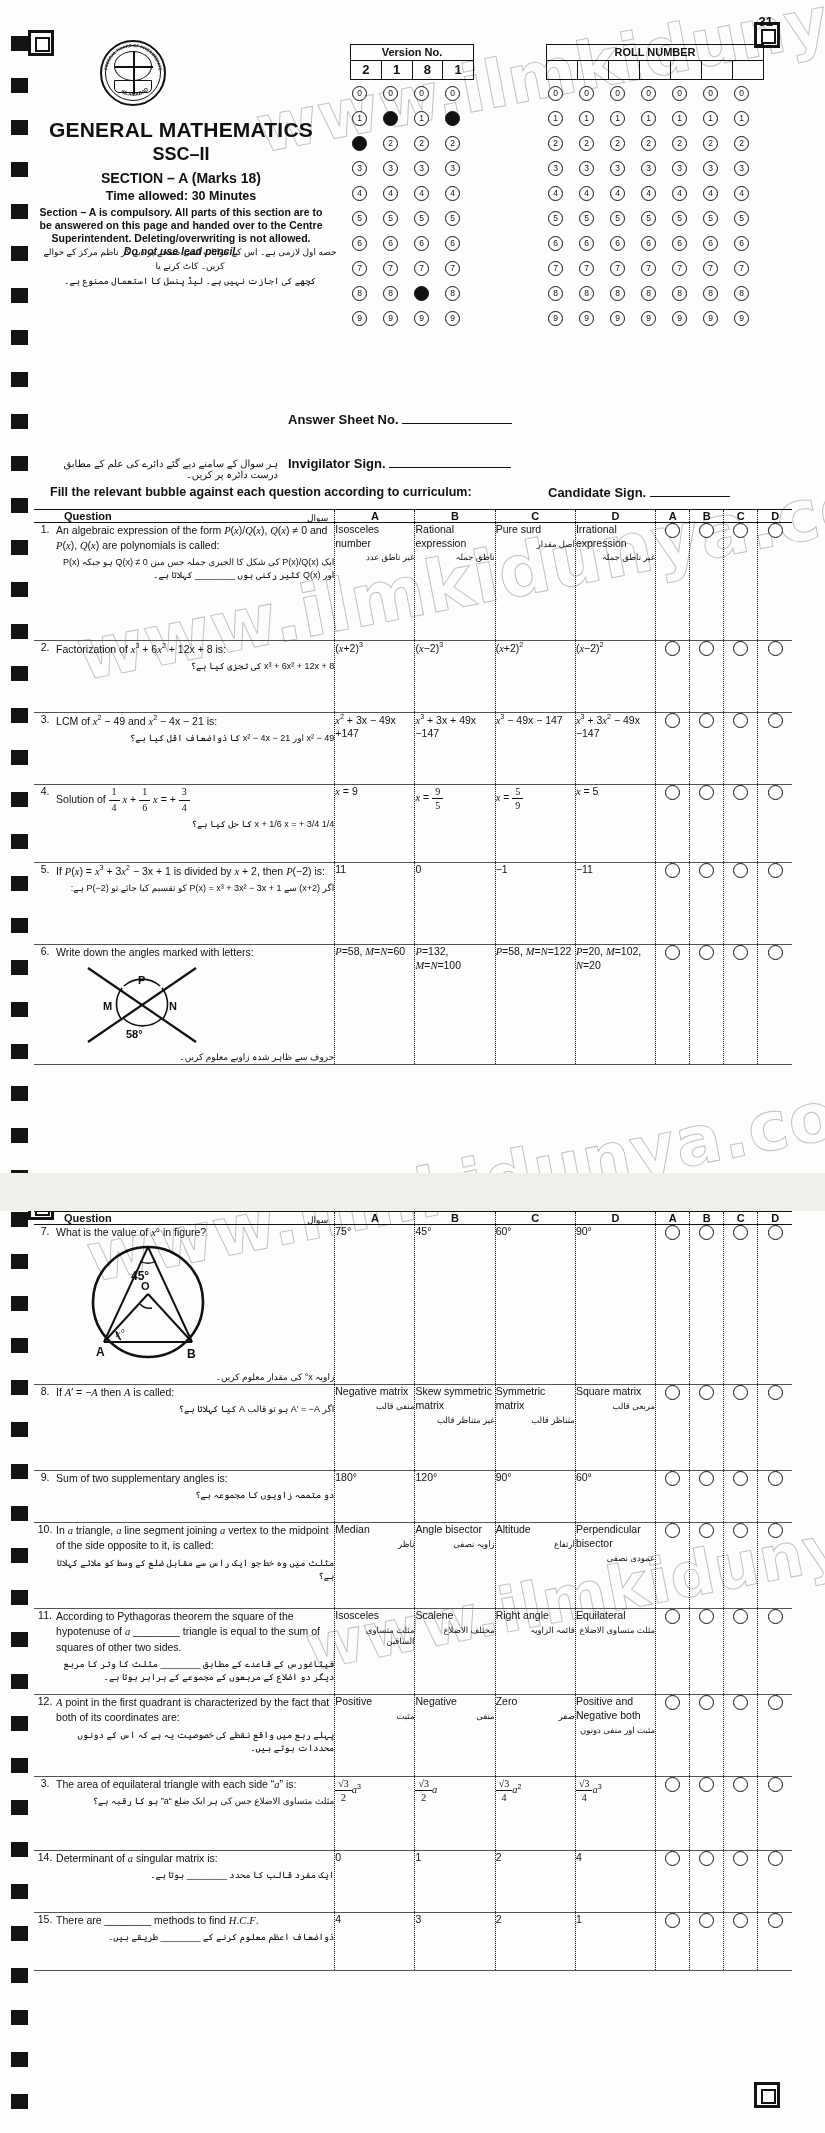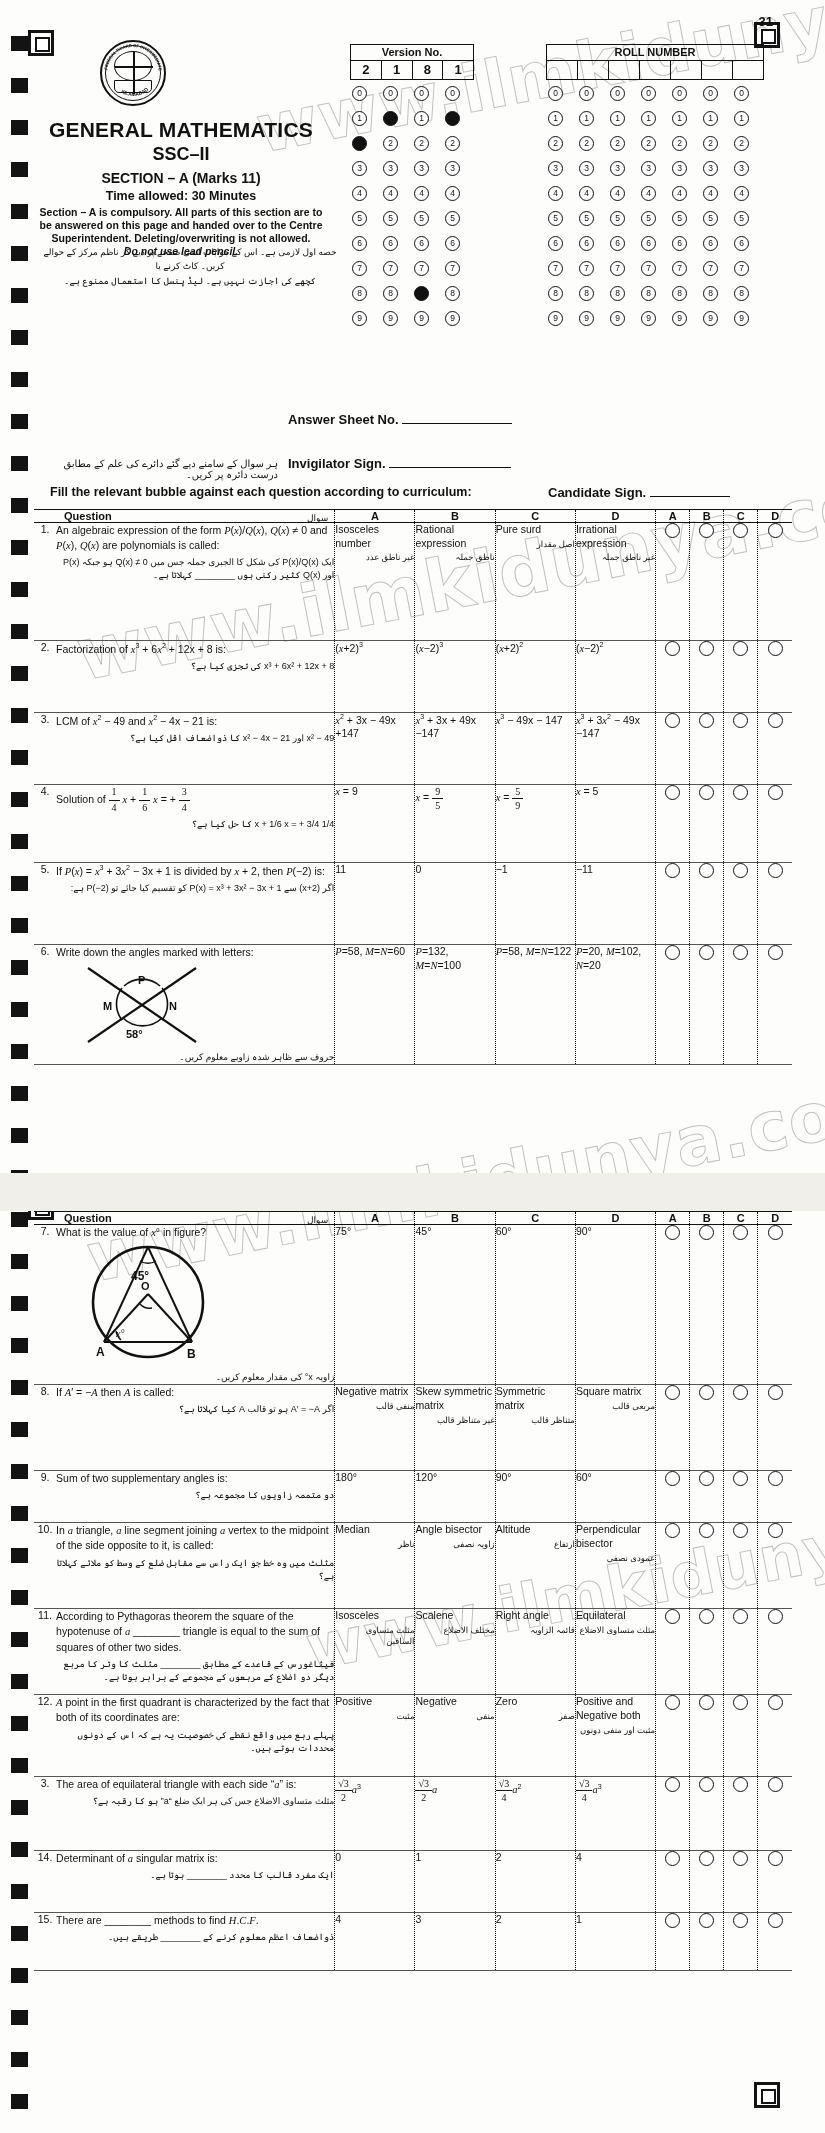--- a/index.html
+++ b/index.html
@@ -209,21 +209,21 @@
       </text>
       <text font-size="5" font-family="Liberation Sans, sans-serif" font-weight="bold" fill="#111">
         <textPath href="#arcBot" startOffset="32%">ISLAMABAD</textPath>
       </text>
     </svg>
   </div>
 
   <div class="hdr-title-block">
     <div class="ttl-main">GENERAL MATHEMATICS</div>
     <div class="ttl-sub">SSC–II</div>
-    <div class="ttl-sec">SECTION – A (Marks 11)</div>
+    <div class="ttl-sec">SECTION – A (Marks 18)</div>
     <div class="ttl-time">Time allowed: 30 Minutes</div>
     <div class="instr-en">Section – A is compulsory. All parts of this section are to be answered on this page and handed over to the Centre Superintendent. Deleting/overwriting is not allowed.</div>
     <div class="instr-ital">Do not use lead pencil.</div>
   </div>
 
   <div class="instr-ur" style="position:absolute; left:40px; top:240px; width:300px;">
     <div>حصه اول لازمی ہے۔ اس کے جوابات اسی صفحے پر دیے کر ناظم مرکز کے حوالے کریں۔ کاٹ کرنے یا</div>
     <div>کچھے کی اجازت نہیں ہے۔ لیڈ پنسل کا استعمال ممنوع ہے۔</div>
   </div>
 

